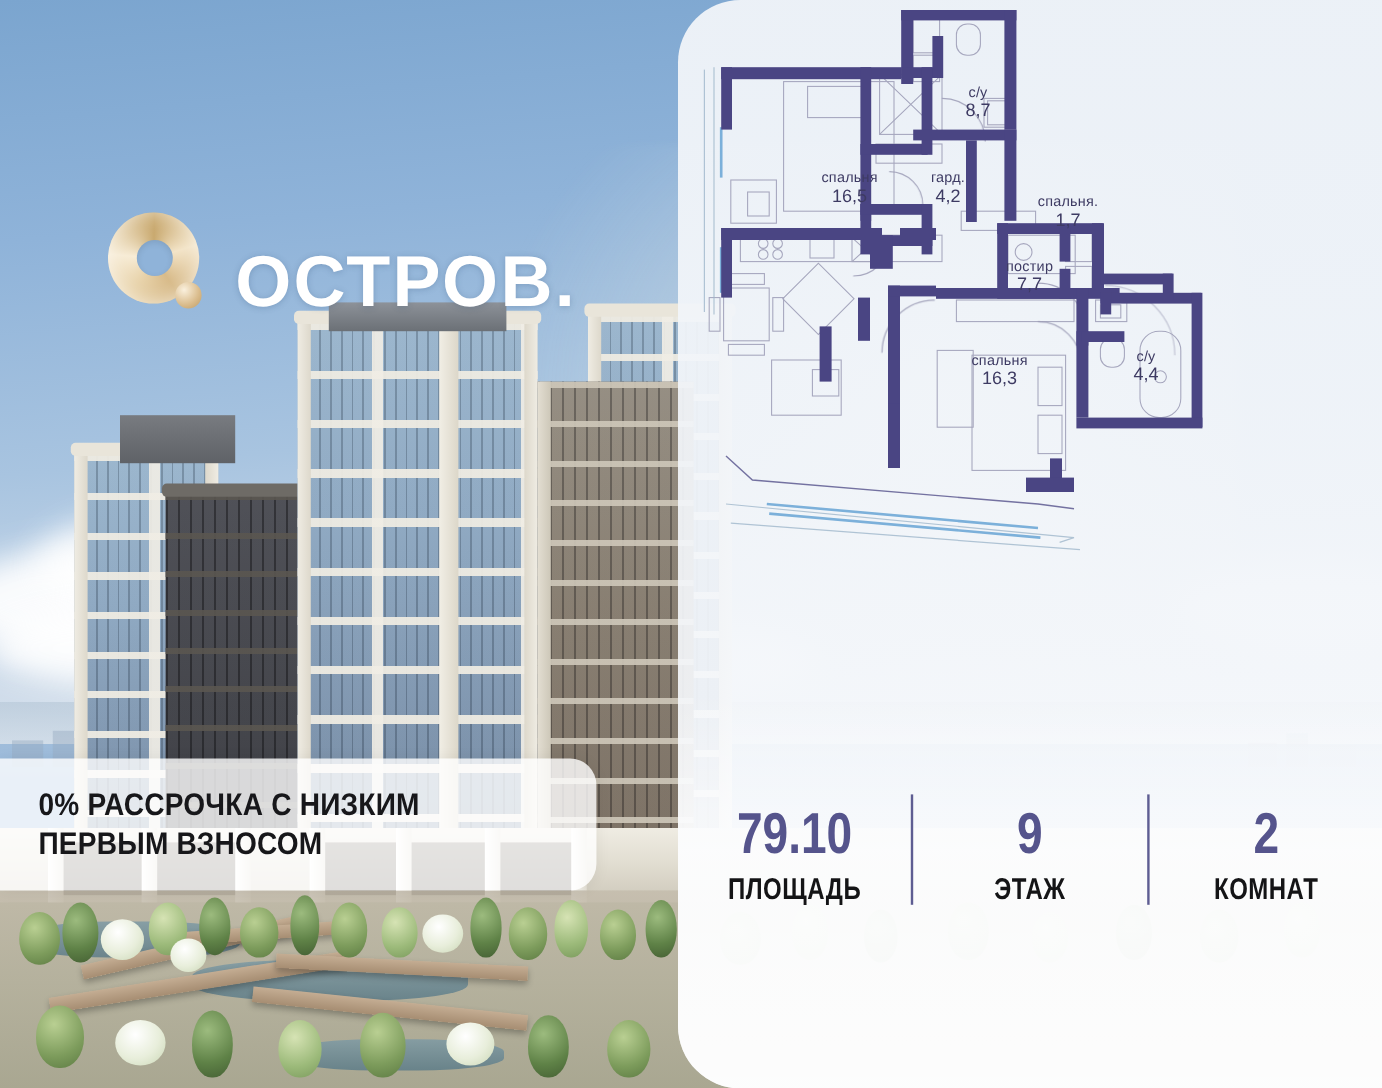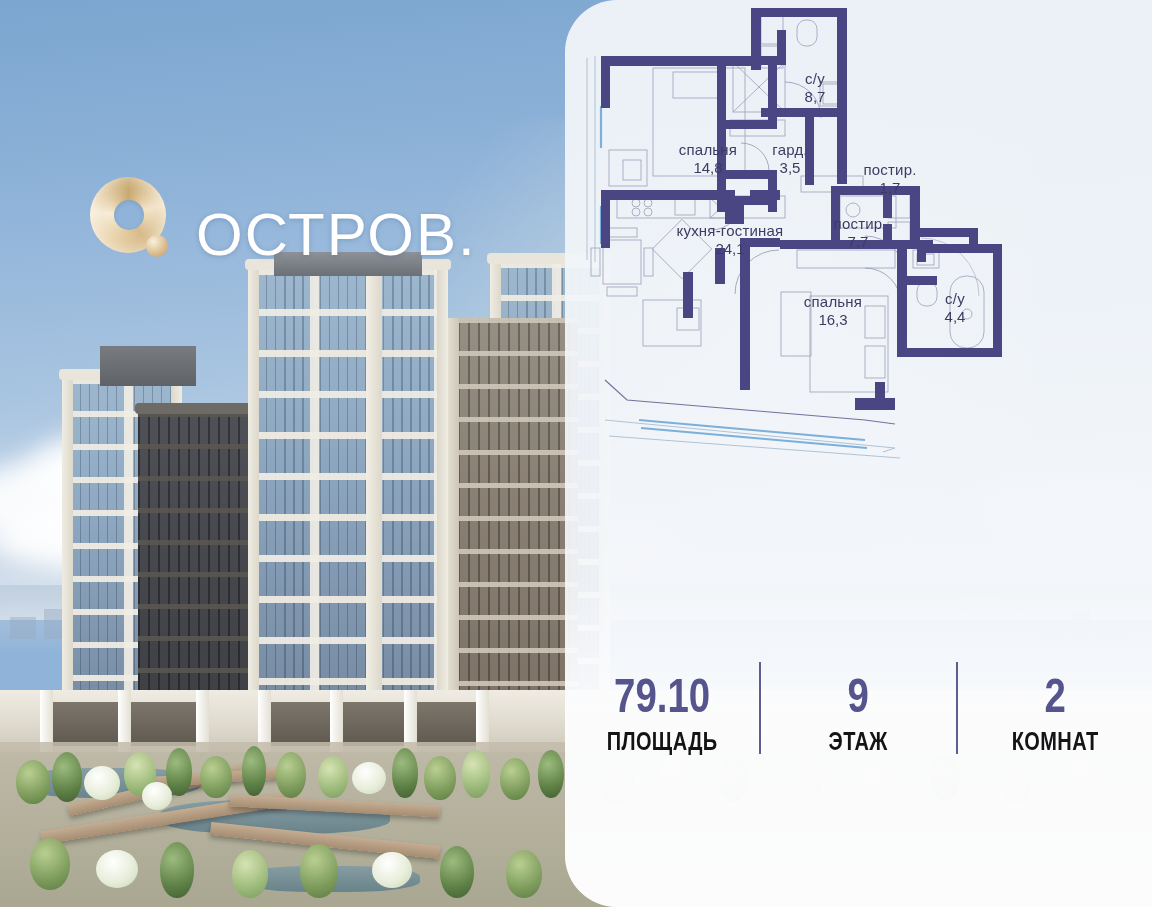--- a/index.html
+++ b/index.html
@@ -132,21 +132,21 @@
   }
   .ring::after{
     content:"";position:absolute;left:24px;top:23px;width:30px;height:30px;border-radius:50%;
     background:#8fb3d9;box-shadow:inset 0 2px 5px rgba(0,0,0,.10);
   }
   .dot{
     position:absolute;left:56px;top:58px;width:22px;height:22px;border-radius:50%;
     background:radial-gradient(circle at 34% 30%,#faf0dd,#d9bb8b 60%,#bc9a63 100%);
   }
   .logo-word{
-    margin-left:26px;color:#fff;font-weight:normal;font-size:60px;letter-spacing:2px;line-height:1;
+    margin-left:26px;color:#fff;font-weight:bold;font-size:60px;letter-spacing:2px;line-height:1;
     text-shadow:0 1px 5px rgba(40,70,110,.25);
     margin-top:37px;
   }
 
   
   .card{
     position:absolute;left:565px;top:0;width:587px;height:907px;
     background:linear-gradient(180deg, rgba(239,243,248,.97) 0%, rgba(243,246,250,.93) 45%, rgba(250,251,253,.90) 100%);
     border-radius:52px 0 0 52px;
     overflow:hidden;
@@ -157,21 +157,21 @@
   }
 
   
   .plan{position:absolute;left:0;top:0;width:587px;height:907px;}
   .plan svg{position:absolute;left:0;top:0;}
   .rlabel{
     position:absolute;text-align:center;color:#3e3b63;
     font-family:"Liberation Sans", sans-serif;
     line-height:1.18;white-space:nowrap;
   }
-  .rlabel .nm{font-size:15px;display:block;letter-spacing:.2px;}
+  .rlabel .nm{font-size:12px;display:block;letter-spacing:.2px;}
   .rlabel .ar{font-size:15px;display:block;}
 
   
   .stats{
     position:absolute;left:565px;top:638px;width:587px;height:116px;
     display:flex;align-items:flex-end;
   }
   .stat{flex:1;text-align:center;}
   .stat .val{
     font-family:"Liberation Sans", sans-serif;font-weight:bold;
@@ -303,20 +303,24 @@
     <div class="tree" style="left:30px;top:838px;width:40px;height:52px;"></div>
     <div class="blossom" style="left:96px;top:850px;width:42px;height:38px;"></div>
     <div class="tree d" style="left:160px;top:842px;width:34px;height:56px;"></div>
     <div class="tree l" style="left:232px;top:850px;width:36px;height:48px;"></div>
     <div class="tree" style="left:300px;top:844px;width:38px;height:54px;"></div>
     <div class="blossom" style="left:372px;top:852px;width:40px;height:36px;"></div>
     <div class="tree d" style="left:440px;top:846px;width:34px;height:52px;"></div>
     <div class="tree" style="left:506px;top:850px;width:36px;height:48px;"></div>
   </div>
 
+  <div class="promo">
+    <div class="promo-text">0% РАССРОЧКА С НИЗКИМ
+ПЕРВЫМ ВЗНОСОМ</div>
+  </div>
 
   <div class="logo">
     <div class="logo-mark">
       <div class="ring"></div>
       <div class="dot"></div>
     </div>
     <div class="logo-word">ОСТРОВ.</div>
   </div>
 
   <div class="card">
@@ -473,33 +477,29 @@
         </g>
       </svg>
     </div>
 
     <div class="rlabel" style="left:215px;top:70px;width:70px;">
       <span class="nm">с/у</span>
       <span class="ar">8,7</span>
     </div>
     <div class="rlabel" style="left:98px;top:141px;width:90px;">
       <span class="nm">спальня</span>
-      <span class="ar">14,8</span>
+      <span class="ar">16,5</span>
     </div>
     <div class="rlabel" style="left:190px;top:141px;width:70px;">
       <span class="nm">гард.</span>
-      <span class="ar">3,5</span>
+      <span class="ar">4,2</span>
     </div>
     <div class="rlabel" style="left:287px;top:161px;width:76px;">
-      <span class="nm">постир.</span>
+      <span class="nm">спальня.</span>
       <span class="ar">1,7</span>
-    </div>
-    <div class="rlabel" style="left:90px;top:222px;width:150px;">
-      <span class="nm">кухня-гостиная</span>
-      <span class="ar">24,1</span>
     </div>
     <div class="rlabel" style="left:248px;top:215px;width:90px;">
       <span class="nm">постир</span>
       <span class="ar">7,7</span>
     </div>
     <div class="rlabel" style="left:223px;top:293px;width:90px;">
       <span class="nm">спальня</span>
       <span class="ar">16,3</span>
     </div>
     <div class="rlabel" style="left:357px;top:290px;width:66px;">

